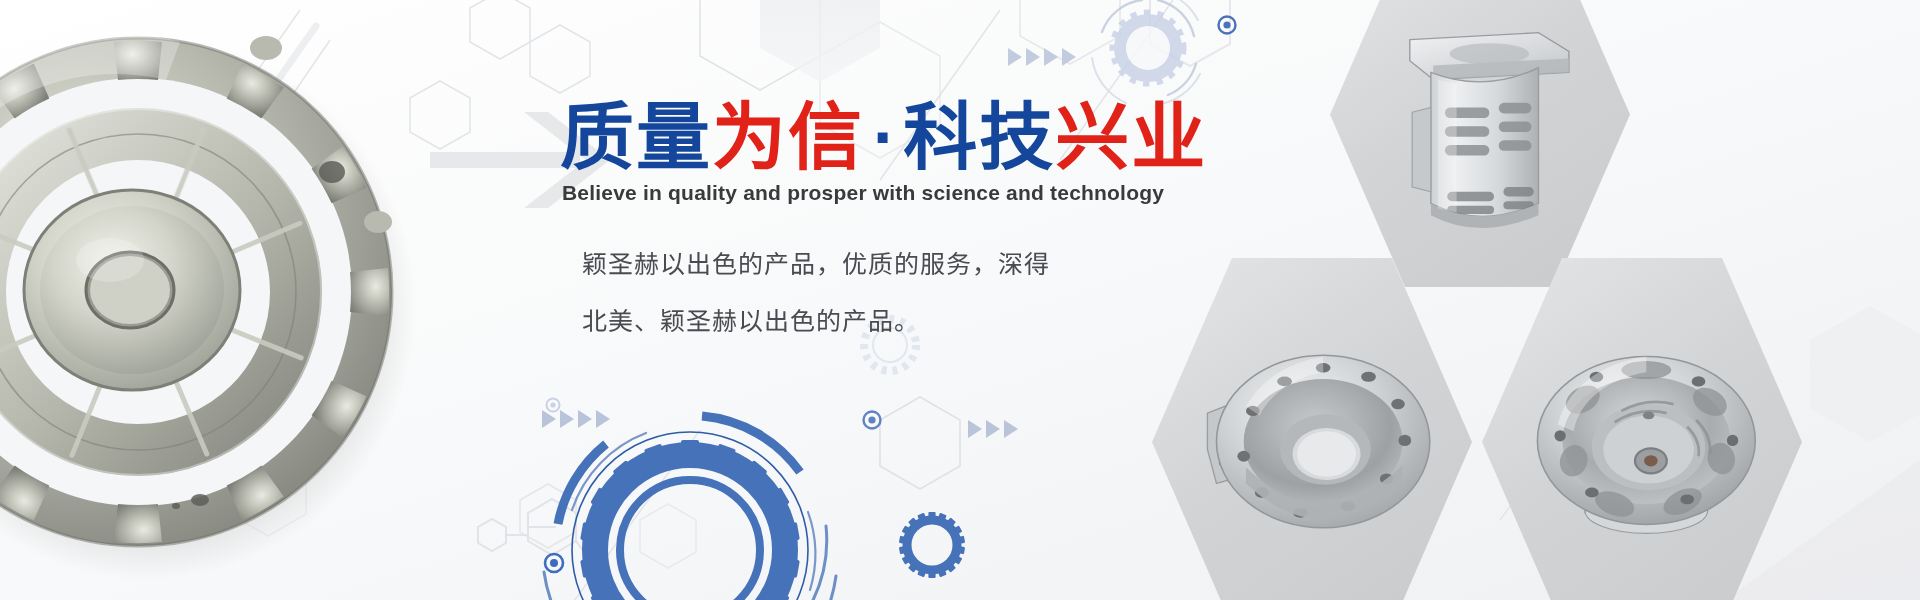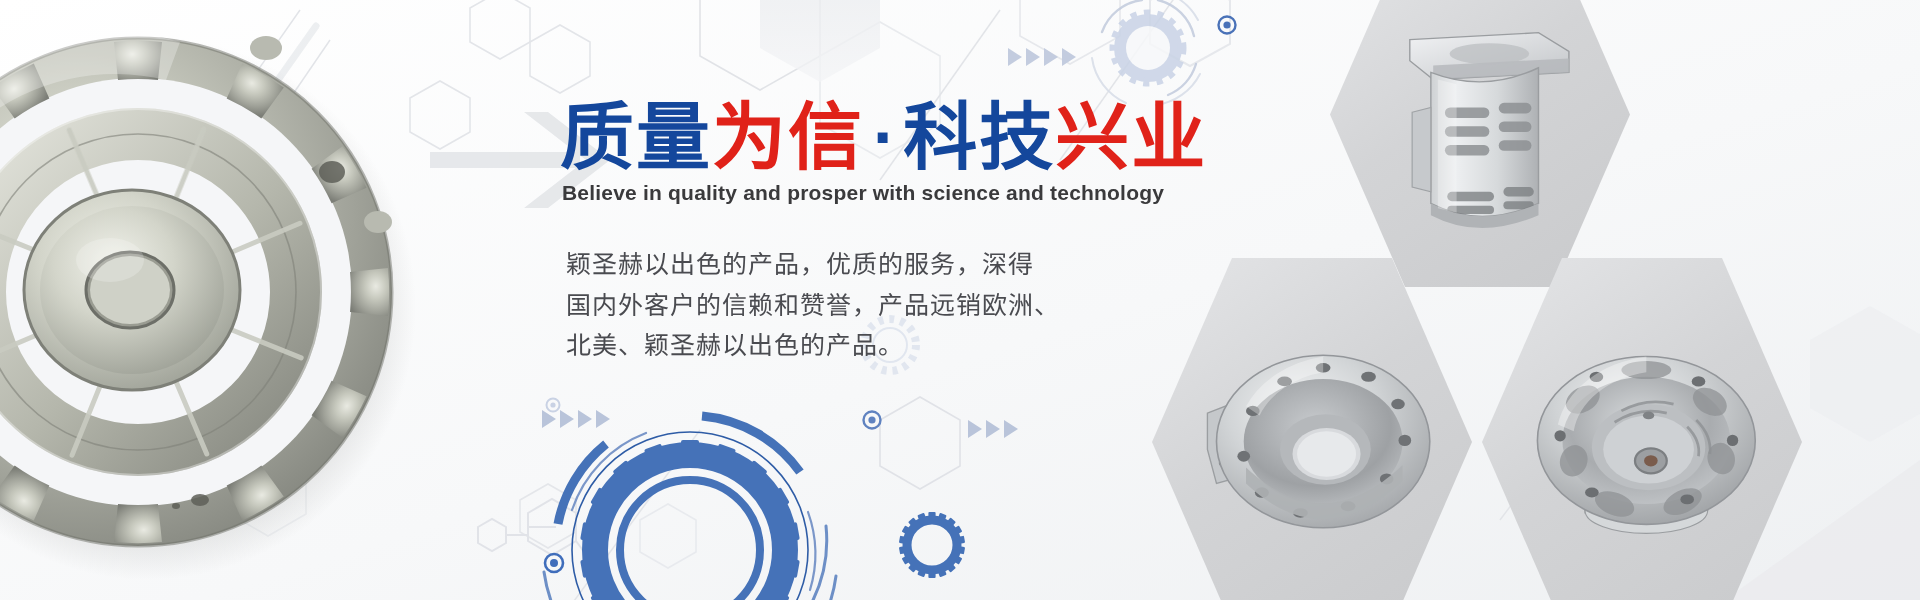--- a/index.html
+++ b/index.html
@@ -37,21 +37,21 @@
     font-size:21px;font-weight:bold;color:#3a3a3c;letter-spacing:.2px;
     white-space:nowrap;margin:2px 0 0 2px;
     font-family:"Liberation Sans",sans-serif;
   }
   .body-copy{
     margin-top:40px;margin-left:6px;
     font-size:25px;line-height:1.62;color:#4a4b50;letter-spacing:1px;
     font-family:"DejaVu Sans","Liberation Sans",sans-serif;
     max-width:520px;
   }
-  .body-copy p{margin:0;}
+  .body-copy p{margin:16px;}
 
   
   .hex{
     position:absolute;
     clip-path:polygon(25% 0%,75% 0%,100% 50%,75% 100%,25% 100%,0% 50%);
     background:linear-gradient(145deg,#e4e5e7 0%,#d3d4d6 45%,#c9cacc 100%);
     display:flex;align-items:center;justify-content:center;
     overflow:hidden;
   }
   .hex svg{width:78%;height:78%;}
@@ -353,21 +353,20 @@
     <path d="M70 130 A 254 254 0 0 1 300 82 L 286 120 A 214 214 0 0 0 100 162 Z" fill="#ffffff" opacity=".28"></path>
   </svg>
 
   <div class="copy">
     <h1 class="headline"><span class="blue">质量</span><span class="red">为信</span><span class="dot">·</span><span class="blue">科技</span><span class="red">兴业</span></h1>
 
     <div class="subtitle">Believe in quality and prosper with science and technology</div>
 
     <div class="body-copy">
       <p>颖圣赫以出色的产品，优质的服务，深得</p>
-      <p>国内外客户的信赖和赞誉，产品远销欧洲、</p>
       <p>北美、颖圣赫以出色的产品。</p>
     </div>
   </div>
 
   <div class="hex hex-top">
     <svg viewBox="0 0 200 220" class="part-svg">
       <defs>
         <linearGradient id="alu1" x1="0" y1="0" x2="1" y2="0">
           <stop offset="0%" stop-color="#cfd2d4"></stop>
           <stop offset="25%" stop-color="#eceef0"></stop>

